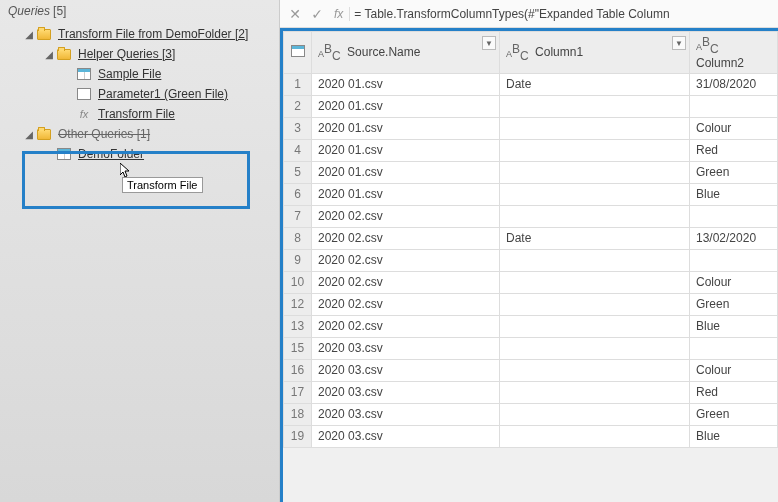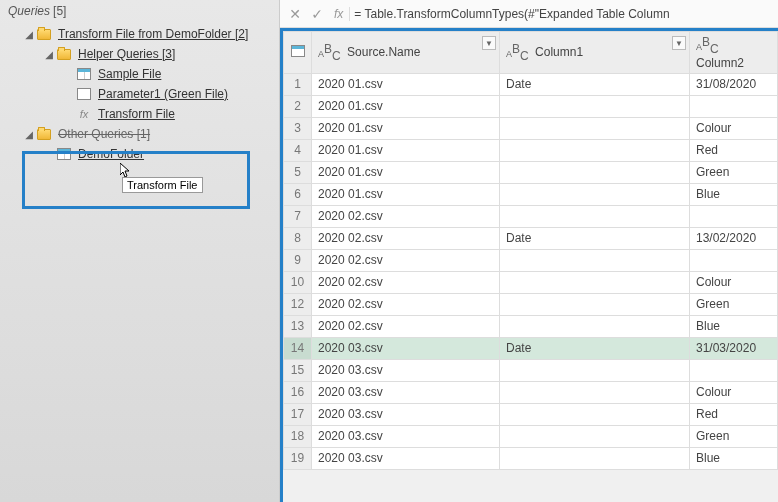--- a/index.html
+++ b/index.html
@@ -214,26 +214,20 @@
             <td>2020 02.csv</td>
             <td></td>
             <td>Green</td>
           </tr>
           <tr>
             <td class="col-rownum">13</td>
             <td>2020 02.csv</td>
             <td></td>
             <td>Blue</td>
           </tr>
-          <tr class="highlighted">
-            <td class="col-rownum">14</td>
-            <td>2020 03.csv</td>
-            <td>Date</td>
-            <td>31/03/2020</td>
-          </tr>
           <tr>
             <td class="col-rownum">15</td>
             <td>2020 03.csv</td>
             <td></td>
             <td></td>
           </tr>
           <tr>
             <td class="col-rownum">16</td>
             <td>2020 03.csv</td>
             <td></td>

